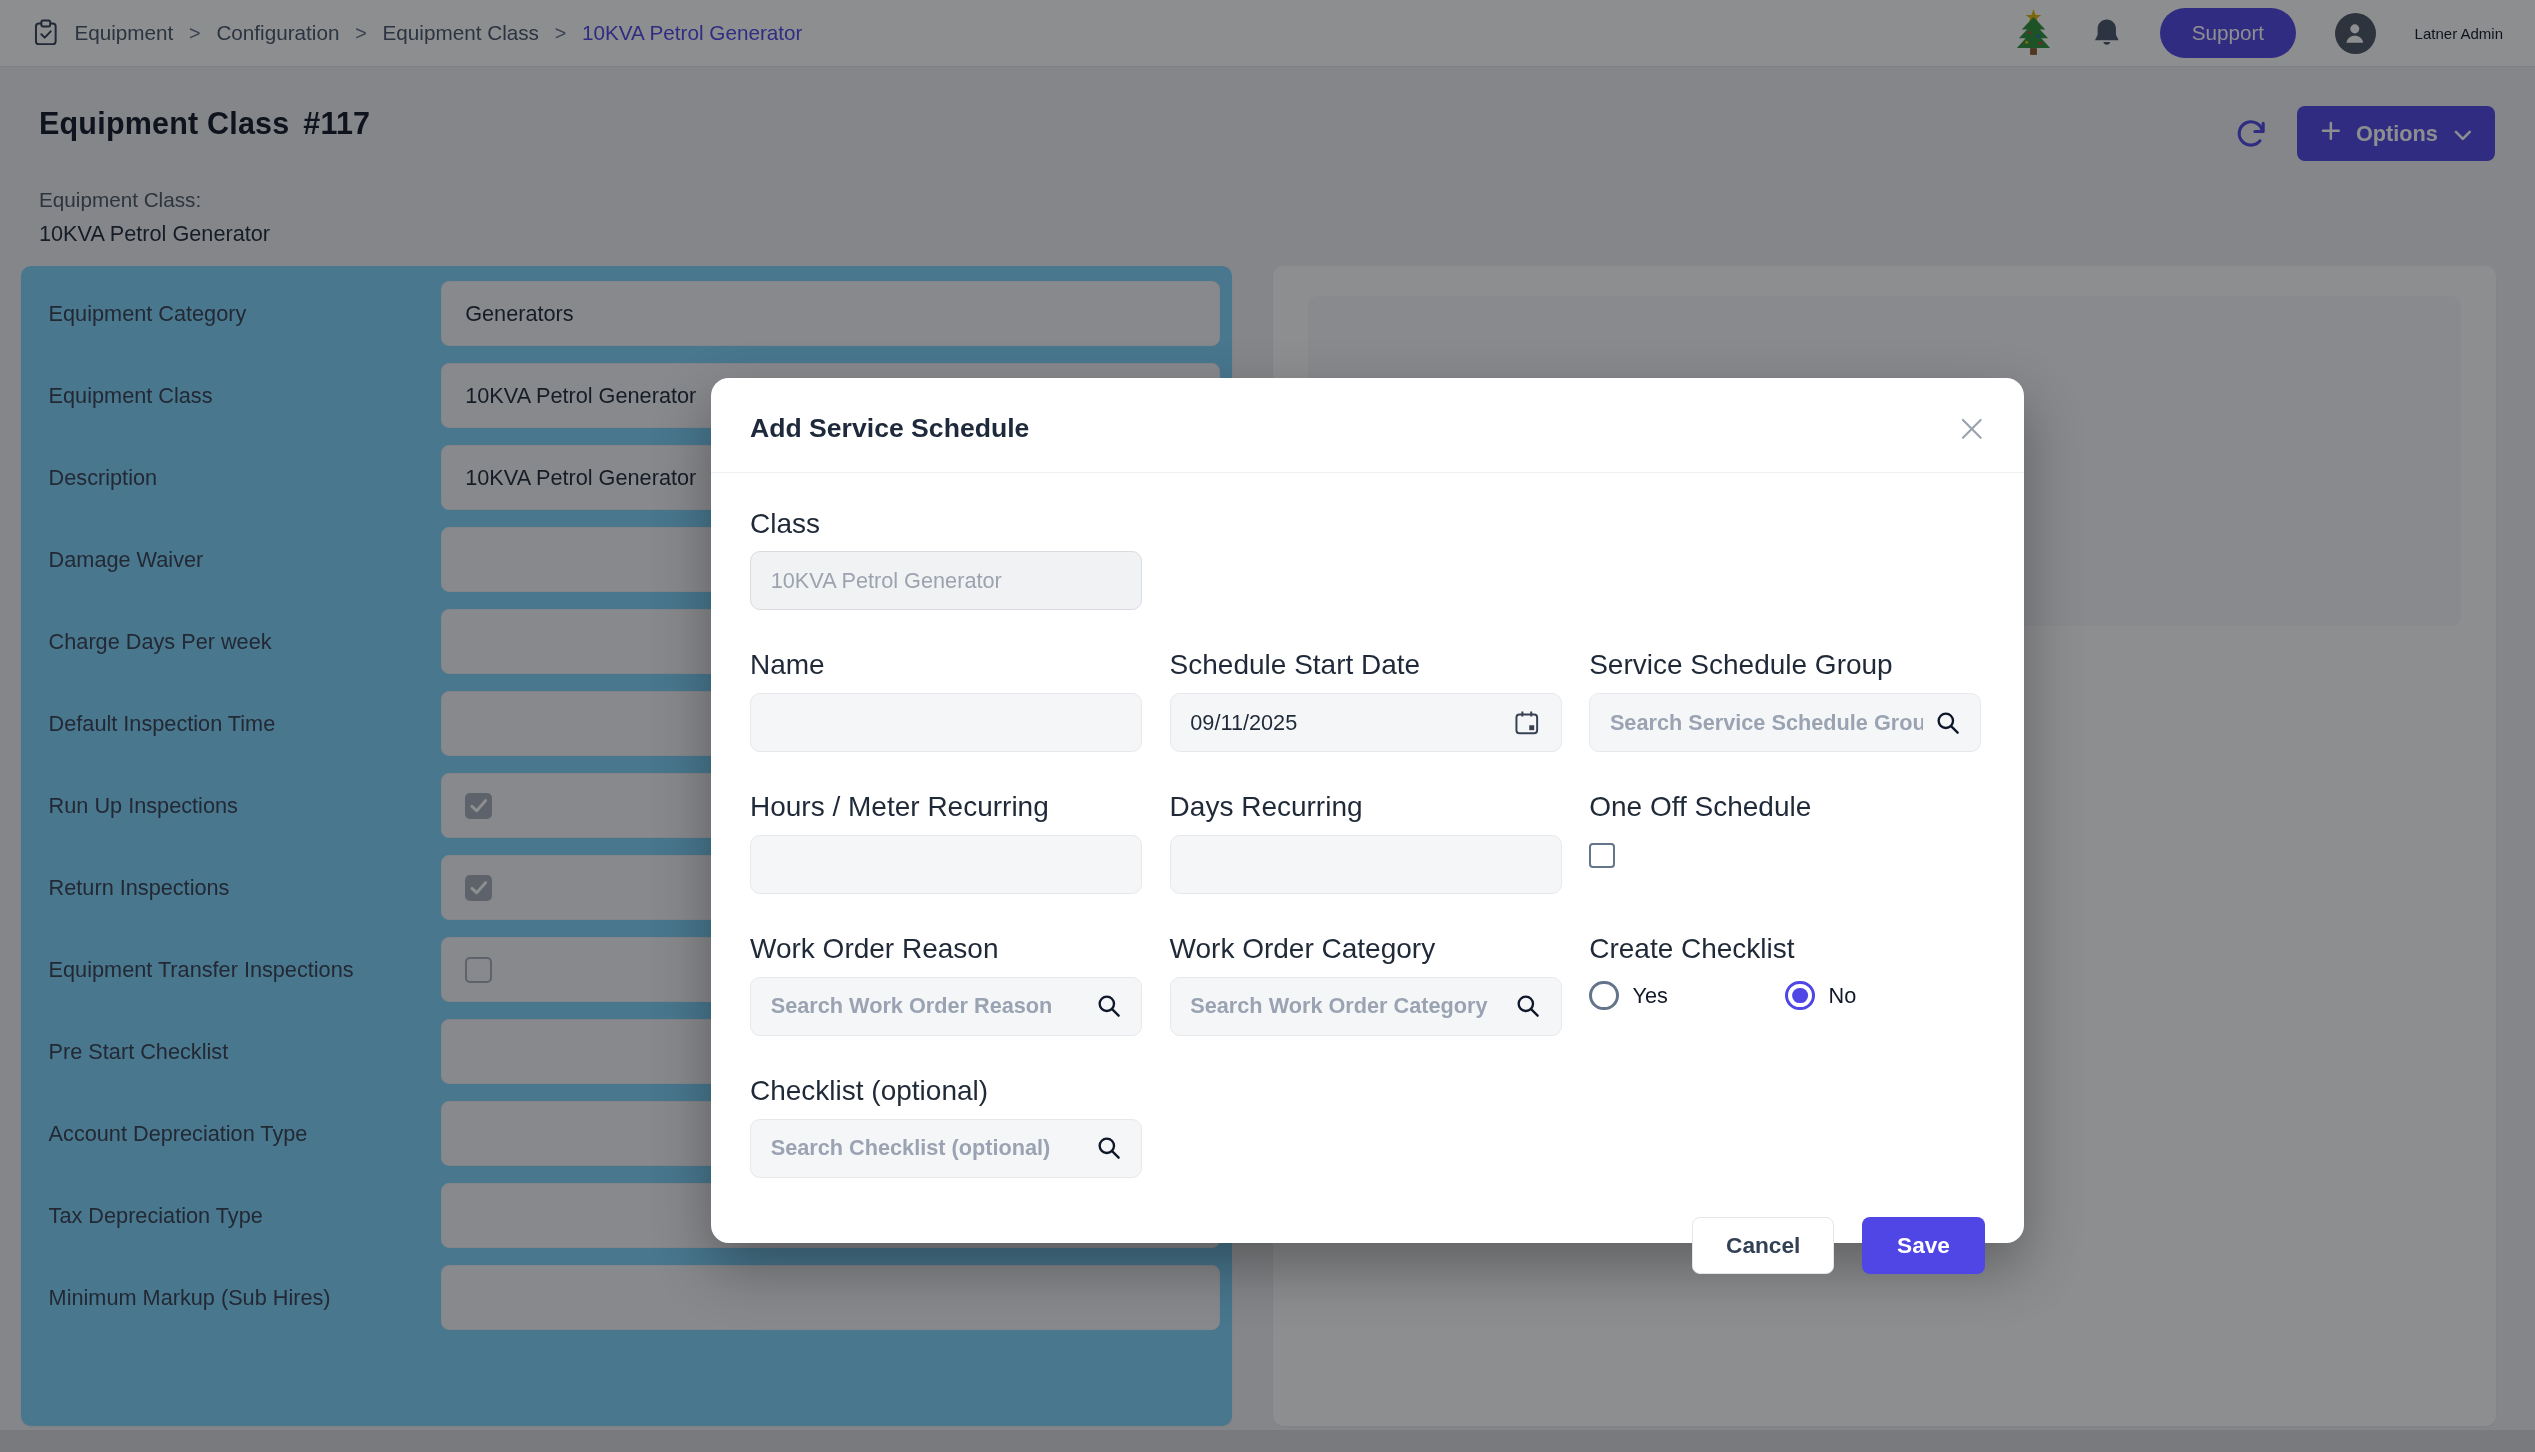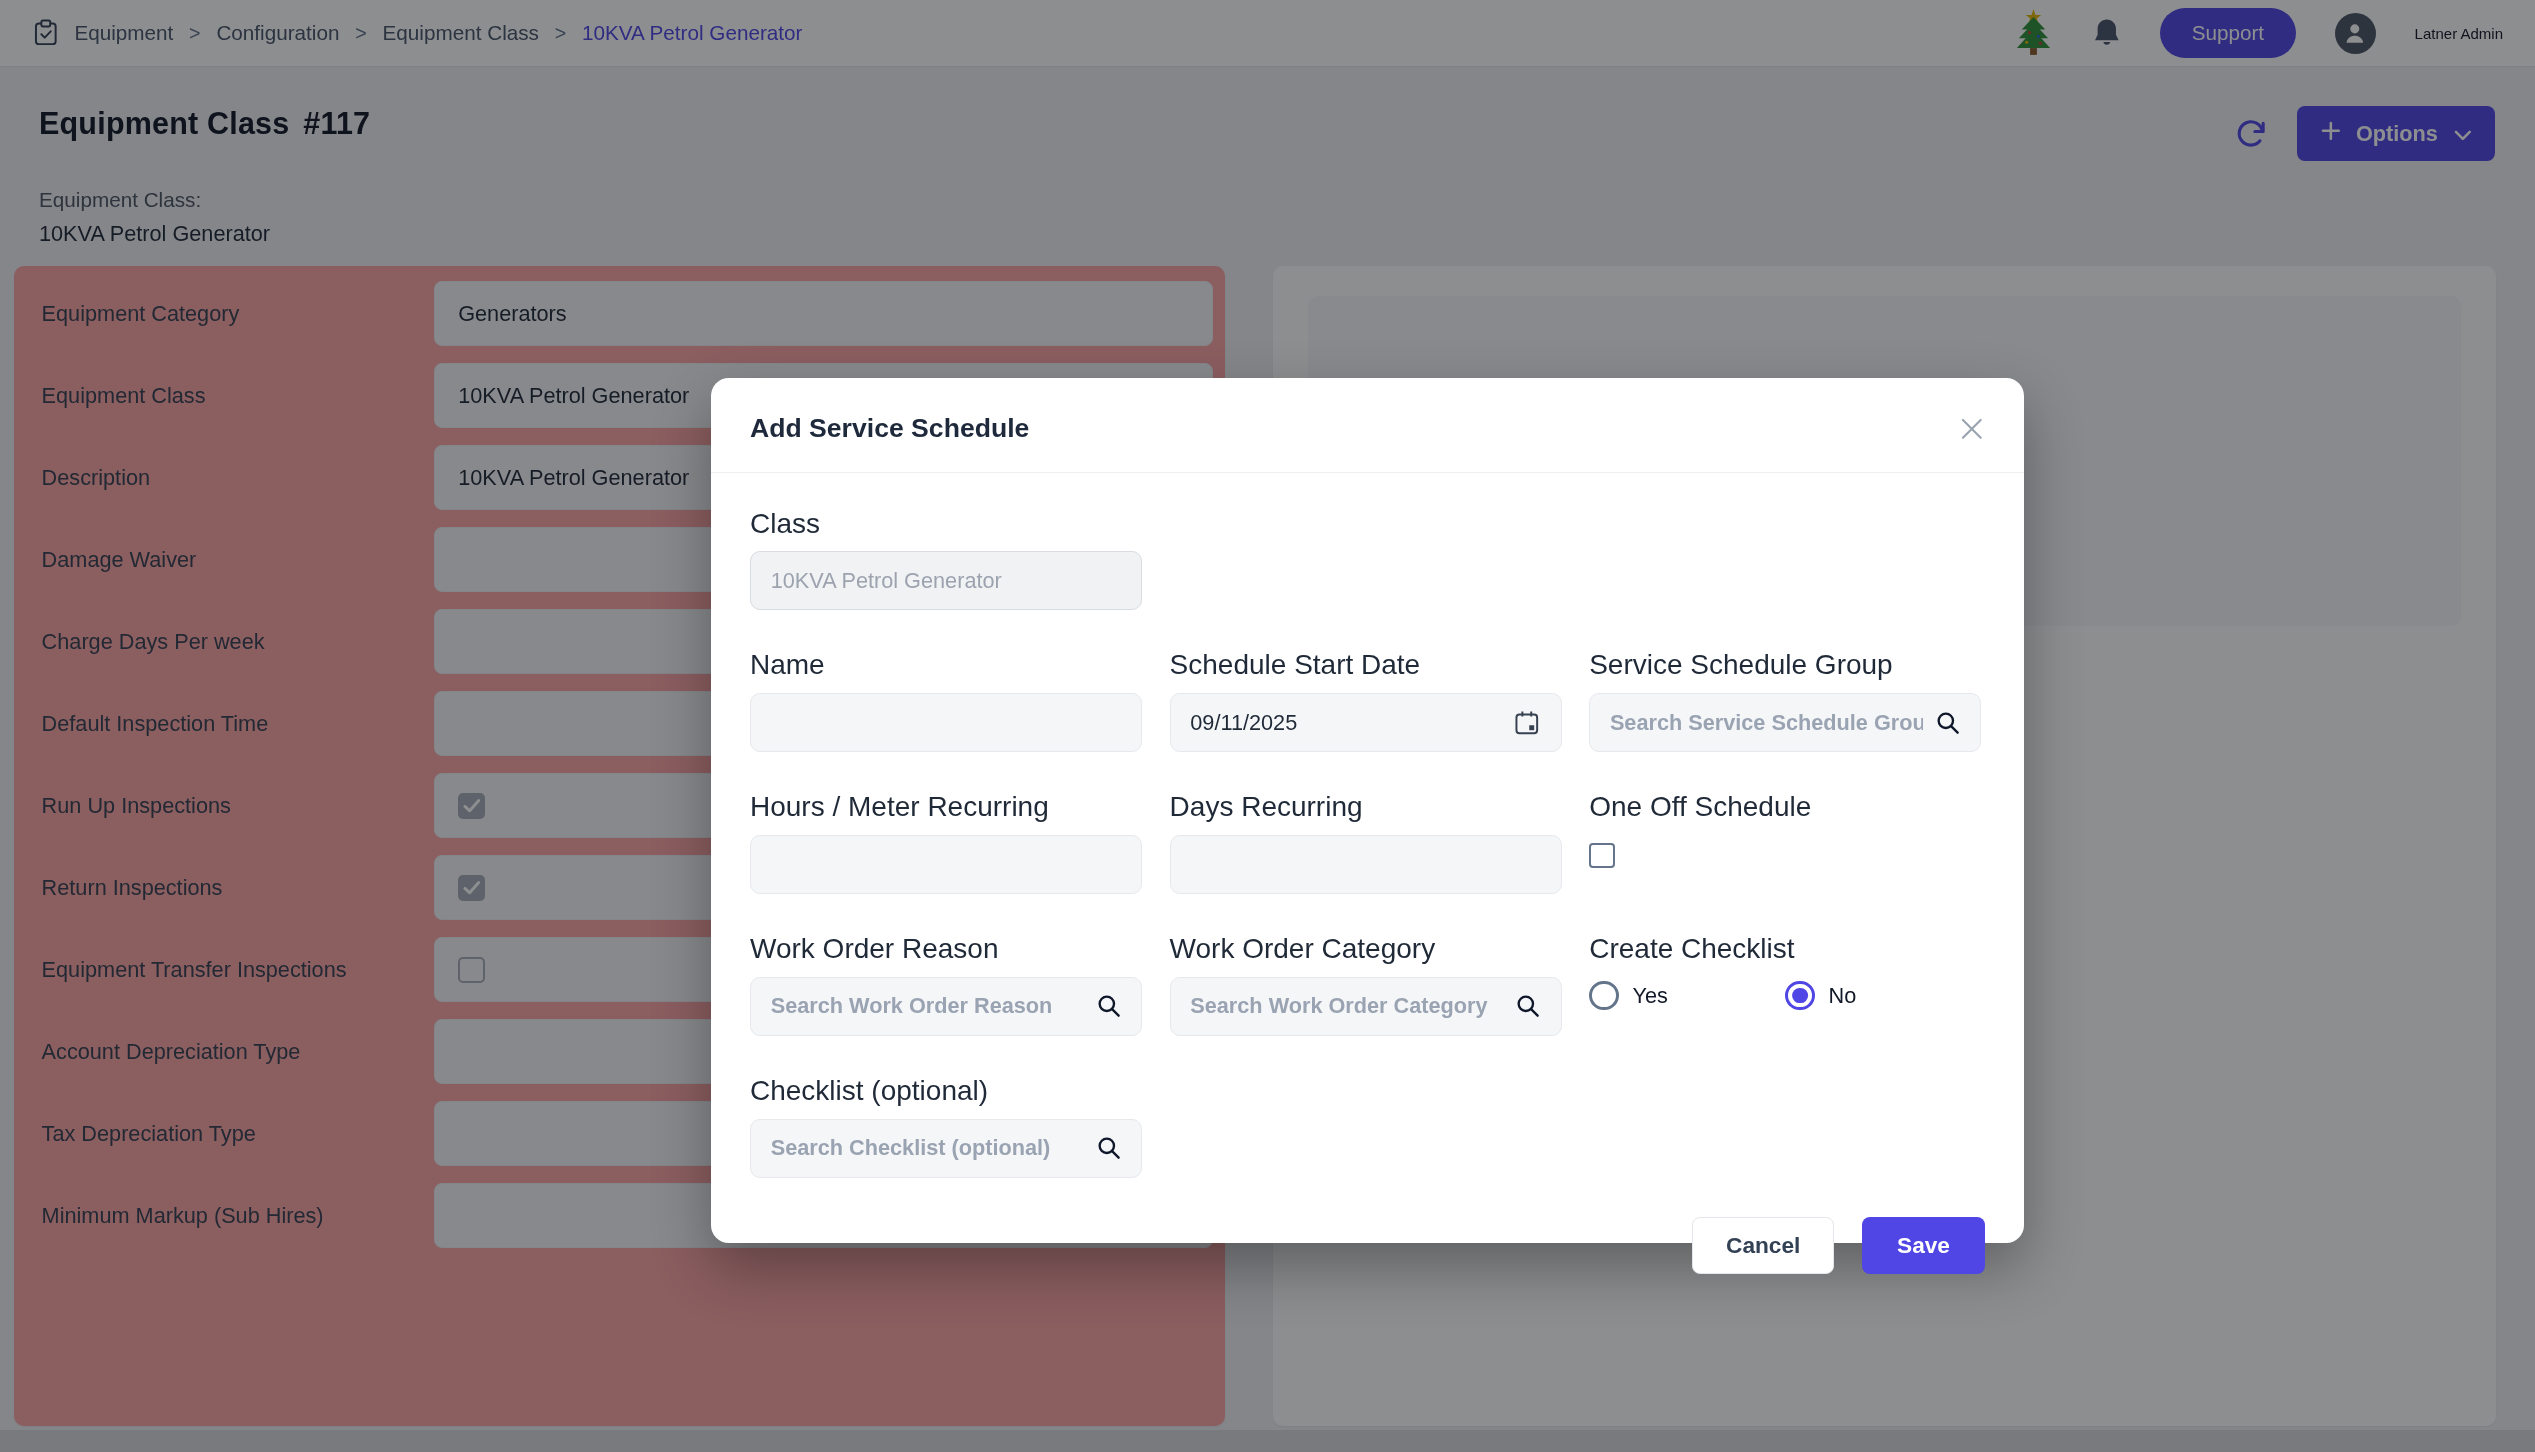--- a/index.html
+++ b/index.html
@@ -41,22 +41,22 @@
   .head-actions { position:absolute; right:41px; top:106px; display:flex; align-items:center; gap:27.6px; z-index:1; }
   .options-btn {
     background:#4f46e5; color:#fff; border:none; border-radius:7.9px; height:55px;
     display:flex; align-items:center; gap:15.8px; padding:0 23.6px;
     font-size:21.7px; font-weight:600; font-family:inherit; cursor:pointer;text-align:right;
   }
   .icon-btn { background:none; border:none; cursor:pointer; display:flex; align-items:center; }
 
   
   .card-left {
-    position:absolute; left:14px; top:266px; width:1211px; height:1160px;
-    background:#fca5a5; border-radius:9.9px; padding:6.9px 11.8px 0 0; z-index:1;
+    position:absolute; left:21px; top:266px; width:1211px; height:1160px;
+    background:#7dd3fc; border-radius:9.9px; padding:6.9px 11.8px 0 0; z-index:1;
     box-shadow:0 1px 2px rgba(16,24,40,.05);
   }
   .detail-row { display:flex; align-items:center; height:82px; padding-left:27.6px; }
   .detail-label { flex:0 0 392px; font-size:21.7px; color:#374151; padding-right:19.7px; }
   .detail-field {
     flex:1; height:65px; background:#f5f6f8; border:1px solid #eceef1; border-radius:7.9px;
     display:flex; align-items:center; padding:0 23.6px; font-size:21.7px; color:#1f2937;
   }
   .bg-check { width:26.6px; height:26.6px; border-radius:4.9px; display:flex; align-items:center; justify-content:center; }
   .bg-check.checked { background:#a6adb8; }
@@ -271,20 +271,26 @@
       </div>
   </div>
 
   <div class="detail-row">
     <span class="detail-label">Equipment Transfer Inspections</span>
     <div class="detail-field">
         <span class="bg-check unchecked"></span>
       </div>
   </div>
 
+  <div class="detail-row">
+    <span class="detail-label">Pre Start Checklist</span>
+    <div class="detail-field">
+        <span></span>
+      </div>
+  </div>
 
   <div class="detail-row">
     <span class="detail-label">Account Depreciation Type</span>
     <div class="detail-field">
         <span></span>
       </div>
   </div>
 
   <div class="detail-row">
     <span class="detail-label">Tax Depreciation Type</span>

